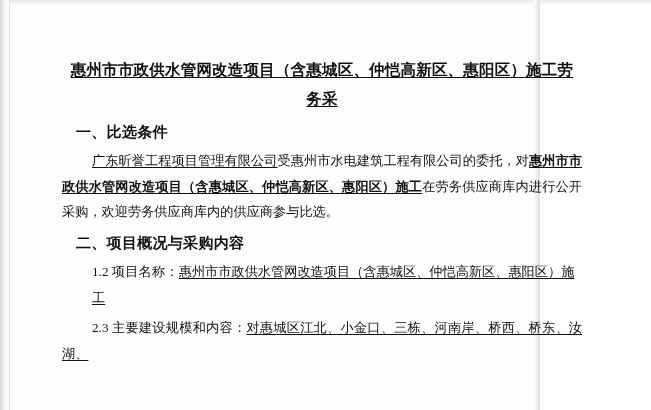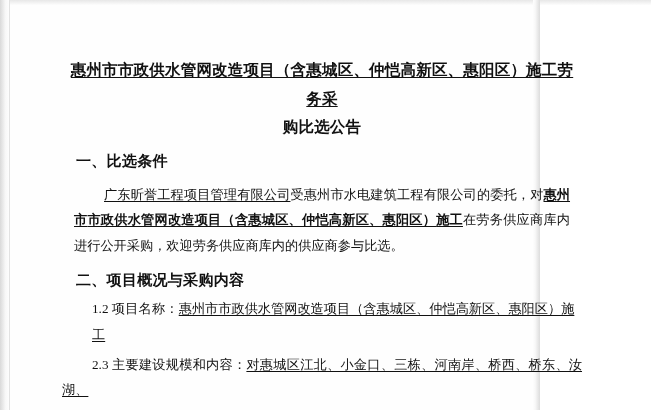--- a/index.html
+++ b/index.html
@@ -63,24 +63,23 @@
   .section-head {
     font-size: 15px;
     font-weight: bold;
     margin: 10px 0 6px 0;
     padding-left: 14px;
     letter-spacing: 0.3px;
   }
   p.body {
     font-size: 13.2px;
     line-height: 1.92;
-    margin: 12px;
+    margin: 0;
     text-align: justify;
     text-indent: 0;
-    font-family: Liberation Mono, monospace;
   }
   p.body.indent {
     text-indent: 30px;
   }
   .u {
     text-decoration: underline;
     text-underline-offset: 2px;
   }
   .ub {
     text-decoration: underline;
@@ -121,21 +120,20 @@
 
 <div class="page">
   <div class="edge-top"></div>
   <div class="edge-left"></div>
   <div class="edge-right"></div>
 
   <div class="content">
 
     <div class="doc-title">
       <span class="u">惠州市市政供水管网改造项目（含惠城区、仲恺高新区、惠阳区）施工劳务采</span><br>
-      <span>购比选公告</span>
     </div>
 
     <div class="section-head">一、比选条件</div>
 
     <p class="body indent">
       <span class="u">广东昕誉工程项目管理有限公司</span><span>受惠州市水电建筑工程有限公司的委托，对</span><span class="ub">惠州市</span><span class="ub">市政供水管网改造项目（含惠城区、仲恺高新区、惠阳区）</span><span class="ub">施工</span><span>在劳务供应商库内进行公</span><span>开采购，欢迎劳务供应商库内的供应商参与比选。</span>
     </p>
 
     <div class="section-head">二、项目概况与采购内容</div>
 

